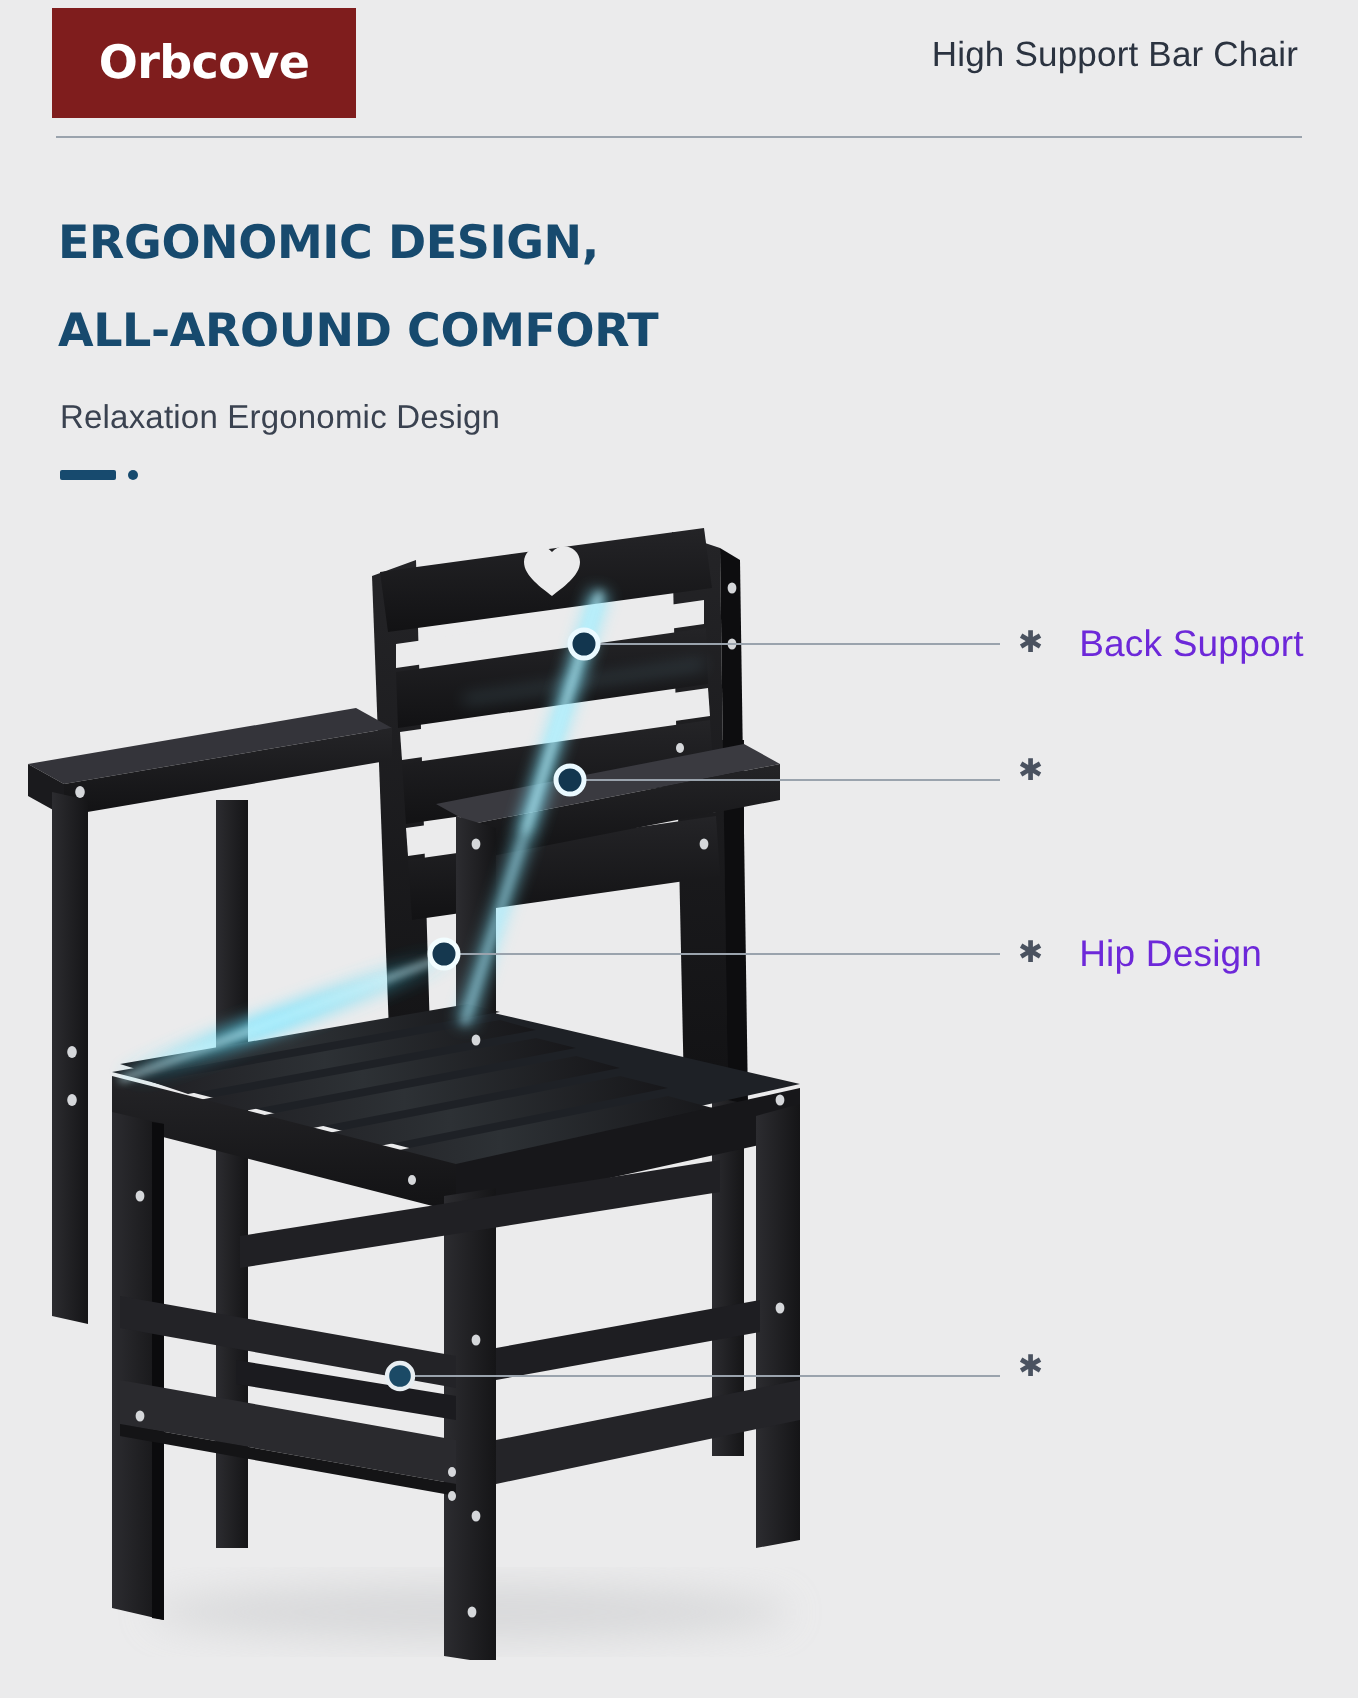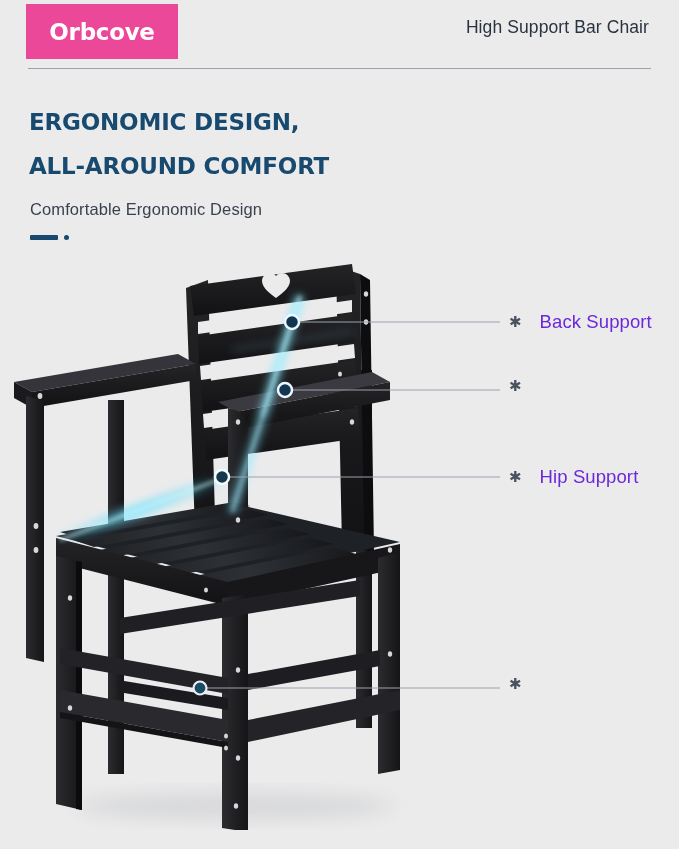--- a/index.html
+++ b/index.html
@@ -17,21 +17,21 @@
     -webkit-font-smoothing: antialiased;
   }
 
   
   #logo-badge {
     position: absolute;
     left: 26px;
     top: 4px;
     width: 152px;
     height: 55px;
-    background: #ec4899;
+    background: #7f1d1d;
     display: flex;
     align-items: center;
     justify-content: center;
   }
   #logo-text {
     color: #ffffff;
     font-size: 23px;
     font-weight: bold;
     letter-spacing: -0.3px;
     font-family: "DejaVu Sans", sans-serif;
@@ -136,21 +136,21 @@
   <div id="logo-badge">
     <span id="logo-text">Orbcove</span>
   </div>
   <div id="header-title">High Support Bar Chair</div>
   <div id="header-rule"></div>
 
   <div id="headline">
     <span class="l1">ERGONOMIC DESIGN,</span>
     <span class="l2">ALL-AROUND COMFORT</span>
   </div>
-  <div id="subhead">Comfortable Ergonomic Design</div>
+  <div id="subhead">Relaxation Ergonomic Design</div>
   <div id="accent">
     <span class="dash"></span>
     <span class="dot"></span>
   </div>
 
   <div id="product">
     <svg width="470" height="580" viewBox="0 0 470 580" xmlns="http://www.w3.org/2000/svg">
       <defs>
         <linearGradient id="blackFace" x1="0" y1="0" x2="0" y2="1">
           <stop offset="0%" stop-color="#242427"></stop>
@@ -292,19 +292,19 @@
 
   <div class="callout" style="left:509px; top:311px;">
     <span class="star">✱</span>
     <span class="label">Back Support</span>
   </div>
   <div class="callout" style="left:509px; top:379px;">
     <span class="star">✱</span>
   </div>
   <div class="callout" style="left:509px; top:466px;">
     <span class="star">✱</span>
-    <span class="label">Hip Support</span>
+    <span class="label">Hip Design</span>
   </div>
   <div class="callout" style="left:509px; top:677px;">
     <span class="star">✱</span>
   </div>
 
 </div>
 
 </body></html>

